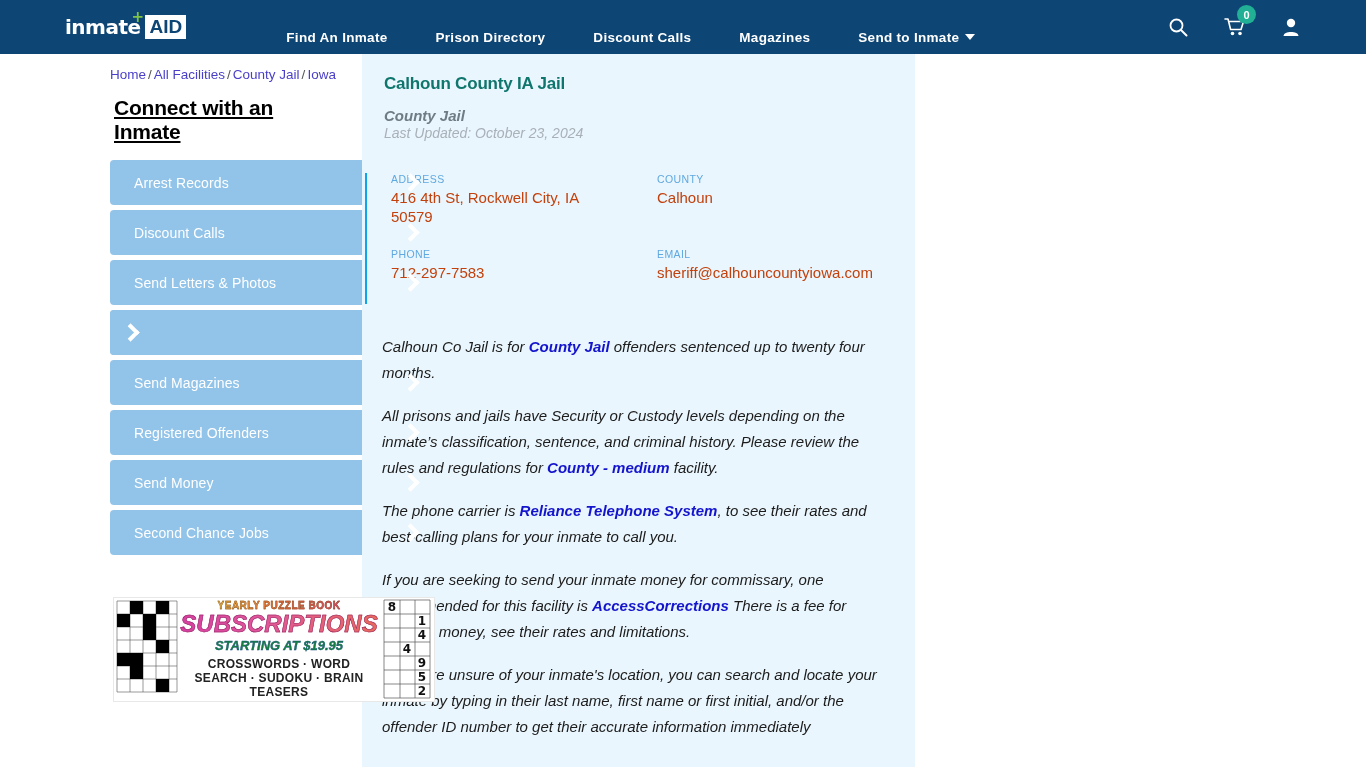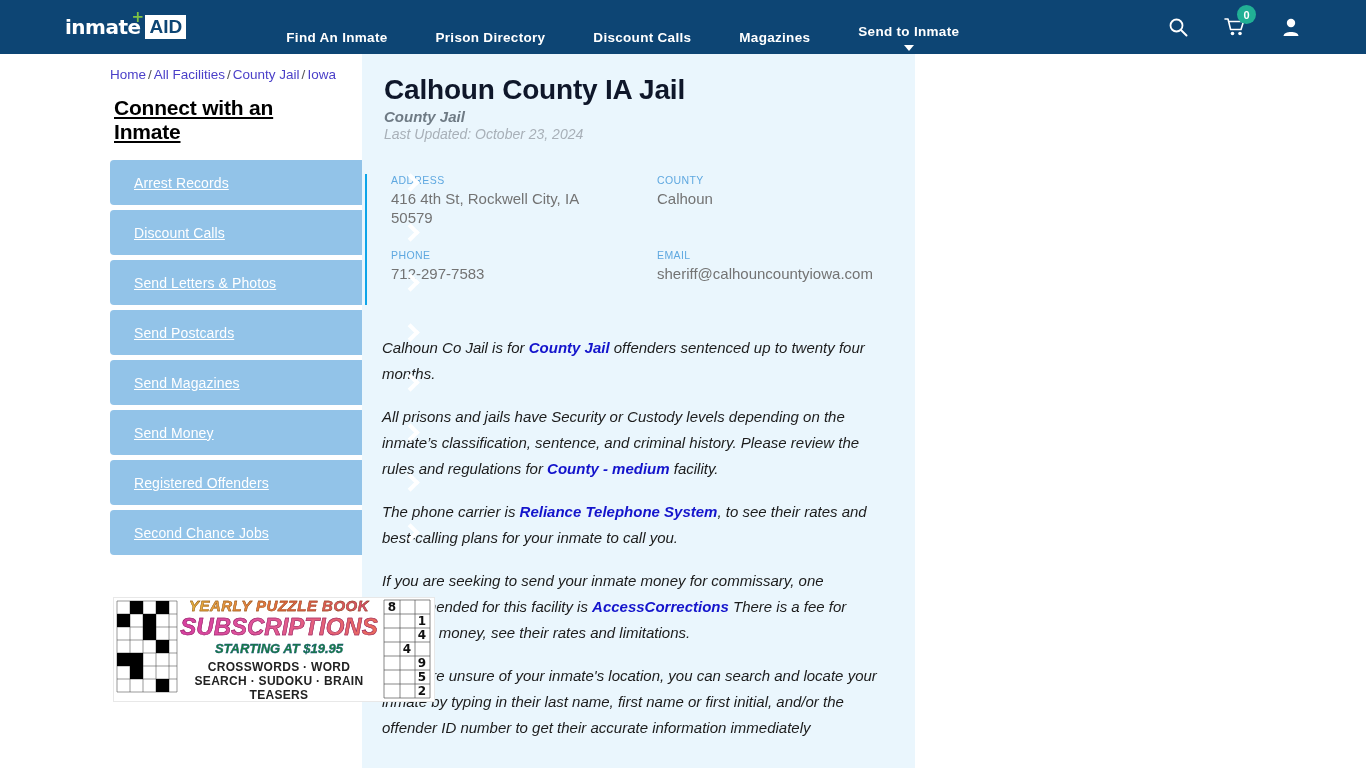--- a/index.html
+++ b/index.html
@@ -64,21 +64,21 @@
     color: #ffffff;
     font-size: 13.5px;
     font-weight: bold;
     letter-spacing: 0.3px;
     padding: 0 24px;
     cursor: pointer;
     white-space: nowrap;
     text-decoration: none;
     margin-top: 20px;
   }
-  .nav-item.with-caret { display: flex; align-items: center; gap: 6px; flex-direction: column; }
+  .nav-item.with-caret { display: flex; align-items: center; gap: 6px; }
   .caret {
     width: 0; height: 0;
     border-left: 5px solid transparent;
     border-right: 5px solid transparent;
     border-top: 6px solid #ffffff;
     display: inline-block;
   }
 
   .header-icons {
     position: absolute;
@@ -141,21 +141,20 @@
     margin-bottom: 5px;
     cursor: pointer;
     overflow: hidden;
   }
   .side-item-label {
     flex: 1;
     color: #ffffff;
     font-size: 14px;
     padding-left: 24px;
     letter-spacing: 0.1px;
-    text-decoration: underline;
   }
   .side-arrow {
     width: 45px; height: 45px;
     display: flex;
     align-items: center;
     justify-content: center;
     background: #92c3e8;
     border-radius: 0 4px 4px 0;
   }
   .side-item.active .side-arrow { background: #2b5f92; }
@@ -188,21 +187,21 @@
     width: 56px; height: 105px;
   }
   .ad-center {
     position: absolute;
     left: 66px; right: 56px; top: 0; bottom: 0;
     display: flex; flex-direction: column;
     align-items: center; justify-content: center;
     text-align: center;
   }
   .ad-l1 {
-    font-size: 15px; font-weight: bold; font-style: italic;
+    font-size: 10px; font-weight: bold; 
     letter-spacing: 0.5px;
     background: linear-gradient(90deg,#e8b33c 0%,#e86a3c 50%,#d94a6a 100%);
     -webkit-background-clip: text; background-clip: text;
     color: transparent;
     -webkit-text-stroke: 0.4px #7a4a1a;
   }
   .ad-l2 {
     font-size: 24px; font-weight: bold; font-style: italic;
     letter-spacing: 0px; line-height: 1.05;
     background: linear-gradient(90deg,#d63fa0 0%,#e0569a 40%,#e96a5a 100%);
@@ -226,24 +225,24 @@
   
   .col-main {
     margin-left: 17px;
     width: 553px;
     background: #eaf6fd;
     padding: 0;
     min-height: 655px;
   }
   .facility-head { padding: 20px 22px 4px 22px; }
   .facility-title {
-    font-size: 28px;
-    font-weight: bold;
-    color: #0f172a;
-    margin: 0 0 2px 0;
+    font-size: 17px;
+    font-weight: bold;
+    color: #0f766e;
+    margin: 0 0 13px 0;
     letter-spacing: -0.2px;
   }
   .facility-type {
     font-size: 15px;
     font-weight: bold;
     font-style: italic;
     color: #6f7b85;
     margin: 0;
   }
   .facility-updated {
@@ -264,21 +263,21 @@
   .info-cell { width: 50%; padding: 0 12px 22px 24px; }
   .info-cell.second { padding-left: 26px; }
   .info-label {
     font-size: 10.5px;
     color: #5fa8e0;
     letter-spacing: 0.4px;
     margin-bottom: 3px;
   }
   .info-value {
     font-size: 15px;
-    color: #737373;
+    color: #c2410c;
     line-height: 19px;
     word-break: break-word;
   }
 
   .body-text { padding: 30px 20px 10px 20px; }
   .body-text p {
     font-size: 15px;
     font-style: italic;
     color: #1c1c1c;
     line-height: 26px;
@@ -361,39 +360,38 @@
           <i class="chev"></i>
         </span>
     </div>
     <div class="side-item">
       <span class="side-item-label">Send Letters &amp; Photos</span>
       <span class="side-arrow">
           <i class="chev"></i>
         </span>
     </div>
     <div class="side-item">
-      <span class="side-item-label">Send Postcards</span>
       <span class="side-arrow">
           <i class="chev"></i>
         </span>
     </div>
     <div class="side-item">
       <span class="side-item-label">Send Magazines</span>
       <span class="side-arrow">
           <i class="chev"></i>
         </span>
     </div>
     <div class="side-item">
+      <span class="side-item-label">Registered Offenders</span>
+      <span class="side-arrow">
+          <i class="chev"></i>
+        </span>
+    </div>
+    <div class="side-item">
       <span class="side-item-label">Send Money</span>
-      <span class="side-arrow">
-          <i class="chev"></i>
-        </span>
-    </div>
-    <div class="side-item">
-      <span class="side-item-label">Registered Offenders</span>
       <span class="side-arrow">
           <i class="chev"></i>
         </span>
     </div>
     <div class="side-item">
       <span class="side-item-label">Second Chance Jobs</span>
       <span class="side-arrow">
           <i class="chev"></i>
         </span>
     </div>

